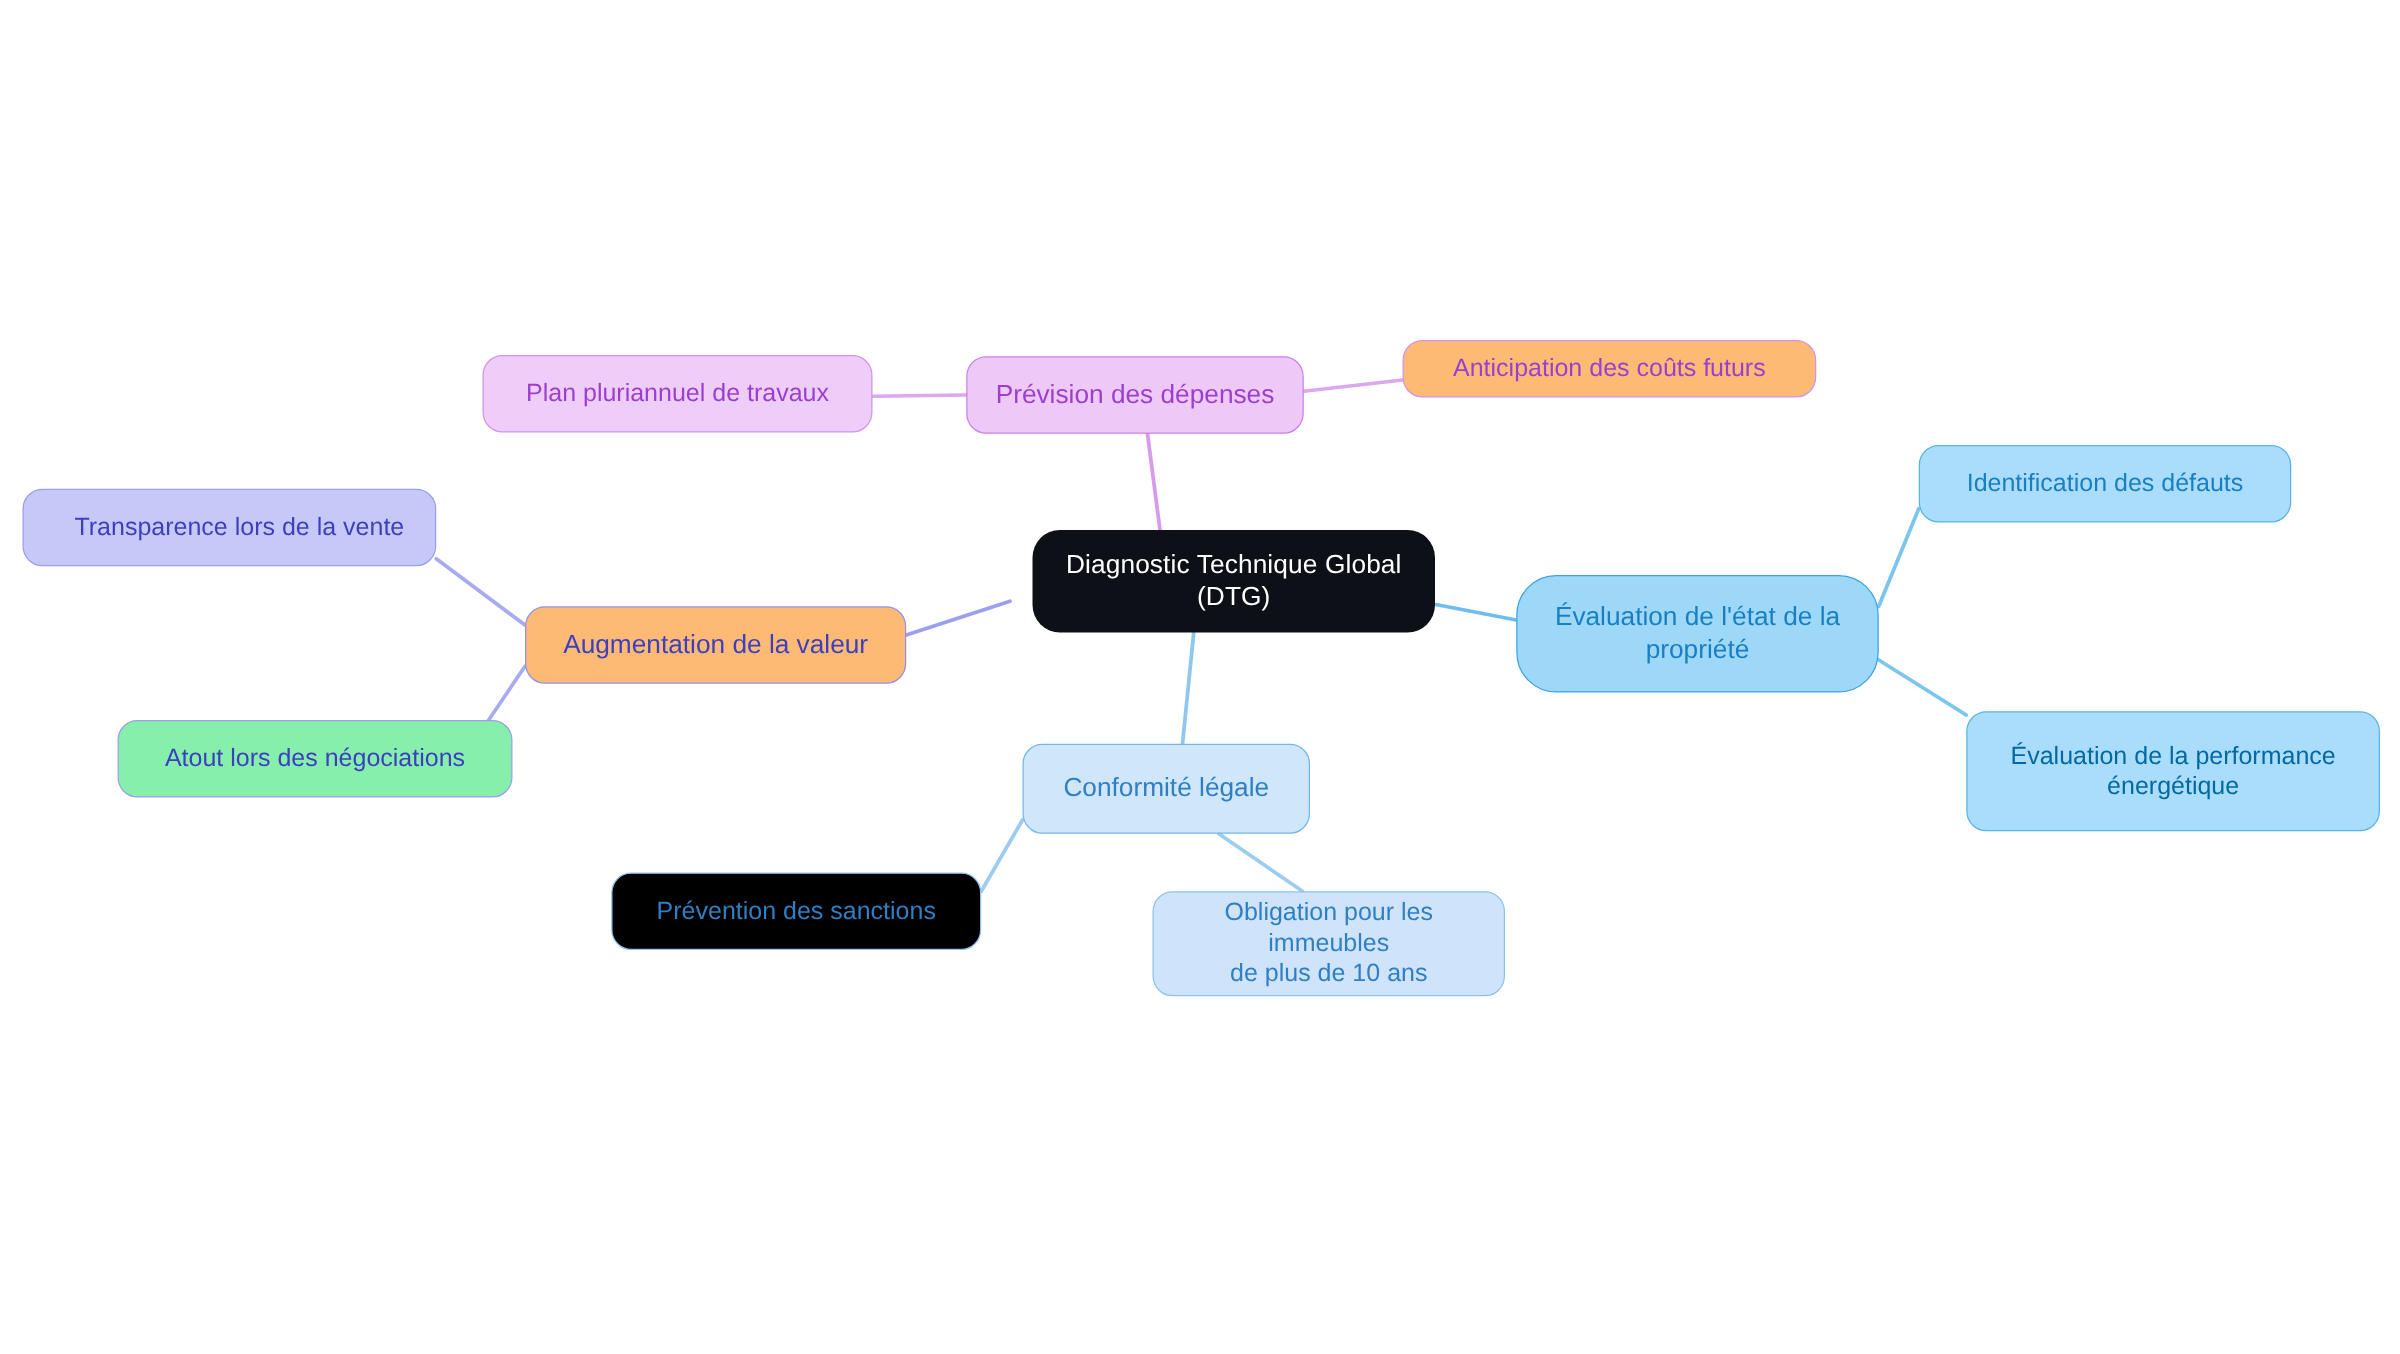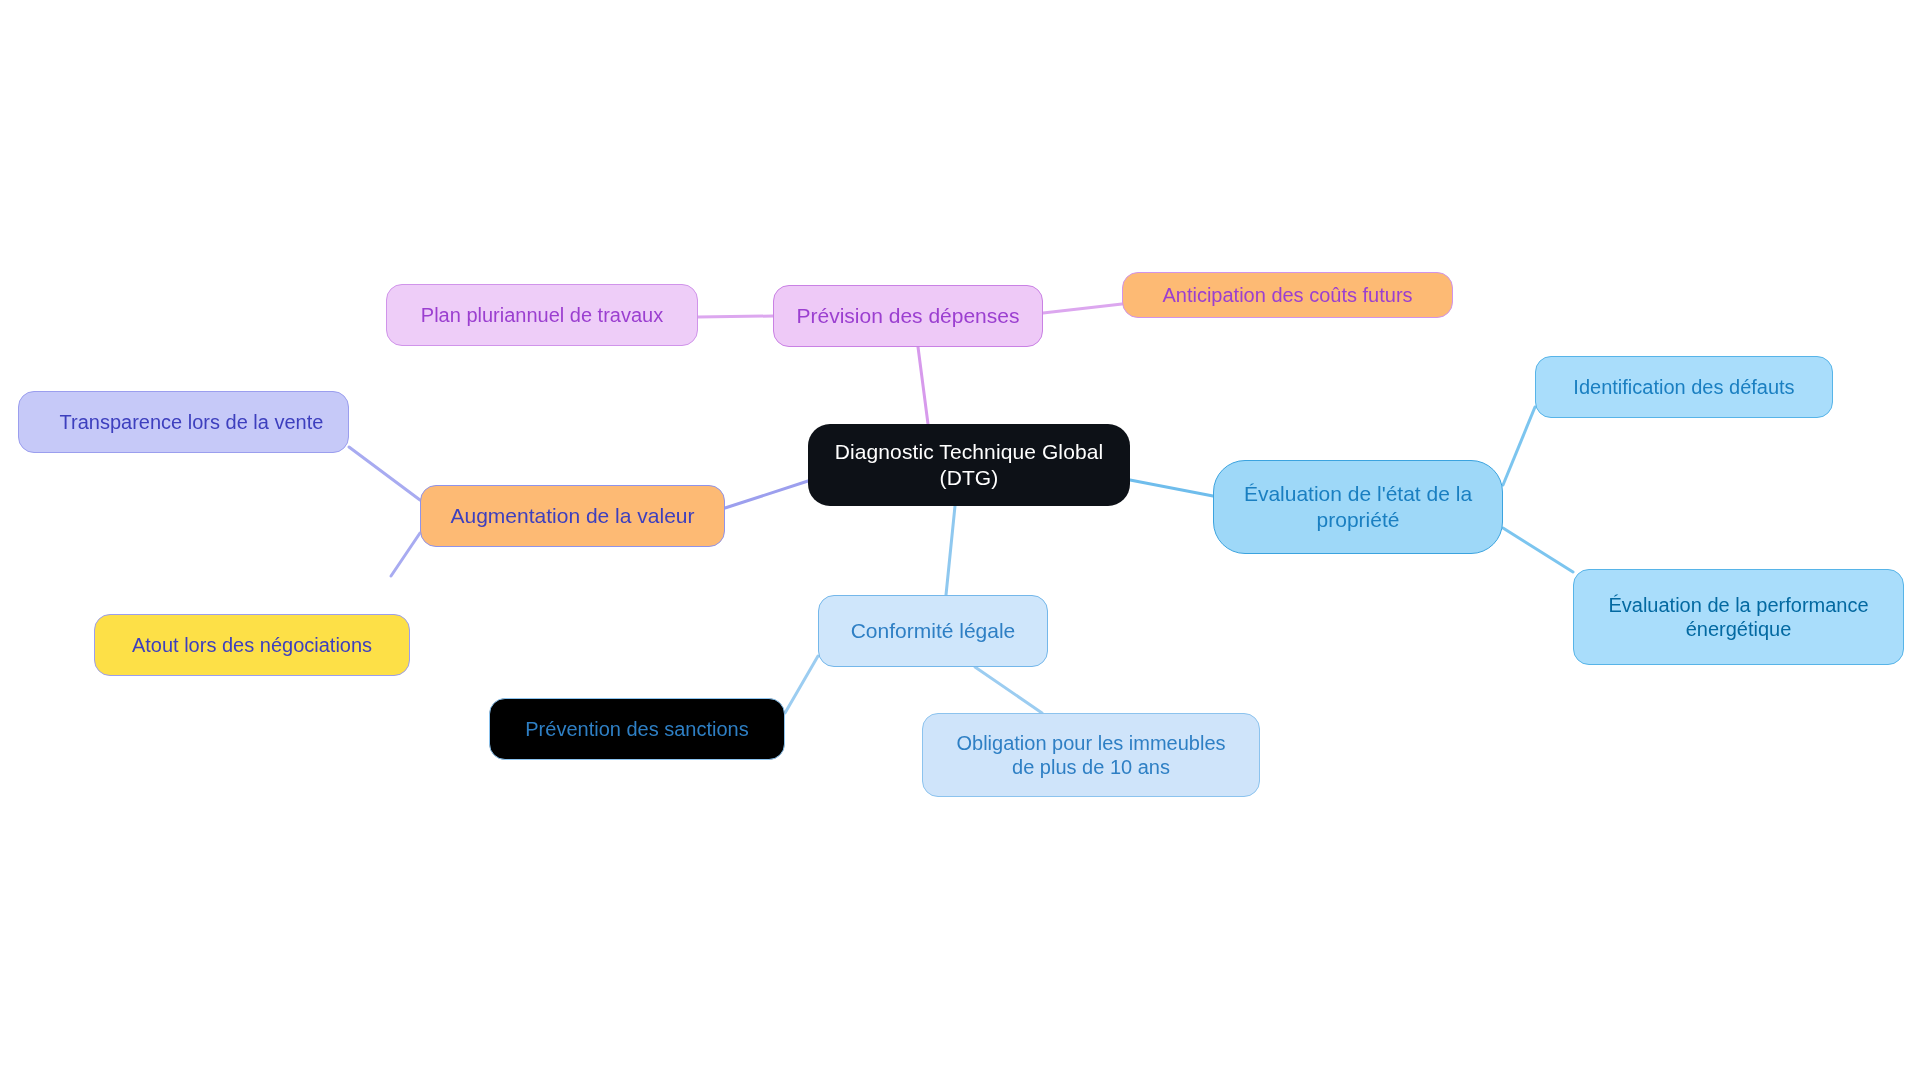--- a/index.html
+++ b/index.html
@@ -66,31 +66,31 @@
       <path d="M1503,485 L1535,407" stroke="#7cc5ef" stroke-width="3" fill="none" stroke-linecap="round"></path>
       <path d="M1503,528 L1573,572" stroke="#7cc5ef" stroke-width="3" fill="none" stroke-linecap="round"></path>
       <path d="M818,656 L785,713" stroke="#9ccdf1" stroke-width="3" fill="none" stroke-linecap="round"></path>
       <path d="M975,667 L1042,713" stroke="#9ccdf1" stroke-width="3" fill="none" stroke-linecap="round"></path>
       <path d="M420,500 L349,447" stroke="#a8abf1" stroke-width="3" fill="none" stroke-linecap="round"></path>
       <path d="M420,533 L391,576" stroke="#a8abf1" stroke-width="3" fill="none" stroke-linecap="round"></path>
       <path d="M773,316 L698,317" stroke="#dca7ef" stroke-width="3" fill="none" stroke-linecap="round"></path>
       <path d="M1043,313 L1122,304" stroke="#dca7ef" stroke-width="3" fill="none" stroke-linecap="round"></path>
     </svg>
   <div id="node-layer">
-      <div class="node node-root" style="left: 808px; top: 424px; width: 322px; height: 82px; background: rgb(13, 17, 23); border-color: rgb(13, 17, 23); color: rgb(255, 255, 255);"><span>Diagnostic Technique Global
+      <div class="node node-root" style="left: 826px; top: 424px; width: 322px; height: 82px; background: rgb(13, 17, 23); border-color: rgb(13, 17, 23); color: rgb(255, 255, 255);"><span>Diagnostic Technique Global
 (DTG)</span></div>
       <div class="node node-branch" style="left: 1213px; top: 460px; width: 290px; height: 94px; background: rgb(158, 216, 248); border-color: rgb(59, 163, 223); color: rgb(26, 127, 193); border-radius: 32px;"><span>Évaluation de l'état de la
 propriété</span></div>
       <div class="node node-leaf" style="left: 1535px; top: 356px; width: 298px; height: 62px; background: rgb(169, 221, 251); border-color: rgb(87, 180, 232); color: rgb(26, 127, 193);"><span>Identification des défauts</span></div>
       <div class="node node-leaf" style="left: 1573px; top: 569px; width: 331px; height: 96px; background: rgb(169, 221, 251); border-color: rgb(87, 180, 232); color: #0369a1;"><span>Évaluation de la performance
 énergétique</span></div>
       <div class="node node-branch" style="left: 818px; top: 595px; width: 230px; height: 72px; background: rgb(207, 230, 251); border-color: rgb(116, 183, 234); color: rgb(46, 127, 196);"><span>Conformité légale</span></div>
       <div class="node node-leaf" style="left: 489px; top: 698px; width: 296px; height: 62px; background: #000000; border-color: rgb(140, 195, 238); color: rgb(46, 127, 196);"><span>Prévention des sanctions</span></div>
-      <div class="node node-leaf" style="left: 922px; top: 713px; width: 338px; height: 84px; background: rgb(207, 228, 250); border-color: rgb(140, 195, 238); color: rgb(46, 127, 196);"><span>Obligation pour les immeubles
+      <div class="node node-leaf" style="left: 922px; top: 713px; width: 282px; height: 84px; background: rgb(207, 228, 250); border-color: rgb(140, 195, 238); color: rgb(46, 127, 196);"><span>Obligation pour les immeubles
 de plus de 10 ans</span></div>
       <div class="node node-branch" style="left: 420px; top: 485px; width: 305px; height: 62px; background: #fdba74; border-color: rgb(143, 147, 234); color: rgb(61, 63, 190);"><span>Augmentation de la valeur</span></div>
       <div class="node node-leaf" style="left: 18px; top: 391px; width: 331px; height: 62px; background: rgb(198, 201, 248); border-color: rgb(155, 158, 238); color: rgb(61, 63, 190); padding-left: 26px;"><span>Transparence lors de la vente</span></div>
-      <div class="node node-leaf" style="left: 94px; top: 576px; width: 316px; height: 62px; background: #fde047; border-color: rgb(155, 158, 238); color: rgb(61, 63, 190); margin-top: 38px;"><span>Atout lors des négociations</span></div>
+      <div class="node node-leaf" style="left: 94px; top: 576px; width: 316px; height: 62px; background: #86efac; border-color: rgb(155, 158, 238); color: rgb(61, 63, 190);"><span>Atout lors des négociations</span></div>
       <div class="node node-branch" style="left: 773px; top: 285px; width: 270px; height: 62px; background: rgb(238, 201, 247); border-color: rgb(201, 129, 228); color: rgb(155, 63, 208); text-align: center;"><span>Prévision des dépenses</span></div>
       <div class="node node-leaf" style="left: 386px; top: 284px; width: 312px; height: 62px; background: rgb(238, 205, 248); border-color: rgb(208, 148, 234); color: rgb(155, 63, 208);"><span>Plan pluriannuel de travaux</span></div>
       <div class="node node-leaf" style="left: 1122px; top: 272px; width: 331px; height: 46px; background: #fdba74; border-color: rgb(208, 148, 234); color: rgb(155, 63, 208); align-items: center;"><span>Anticipation des coûts futurs</span></div>
     </div>
 </div>
 
 </body></html>

